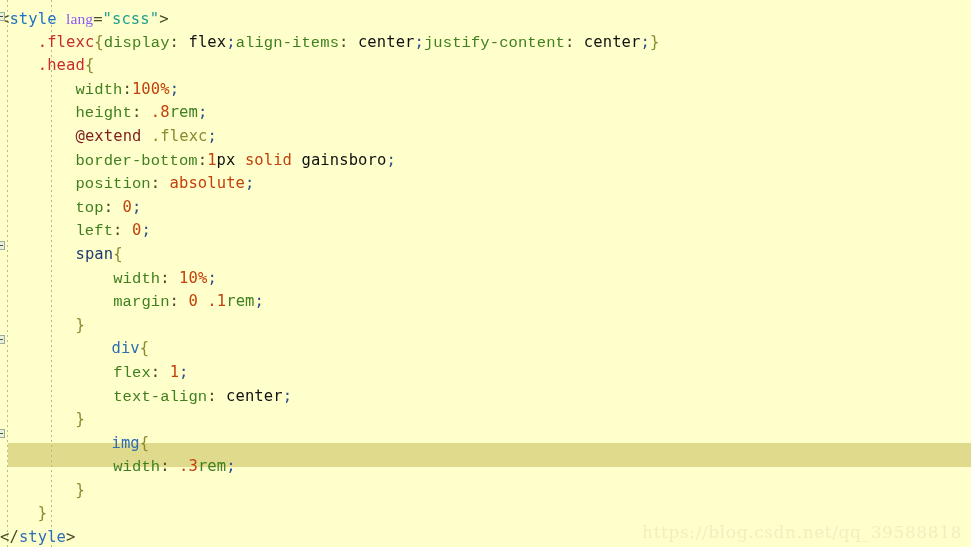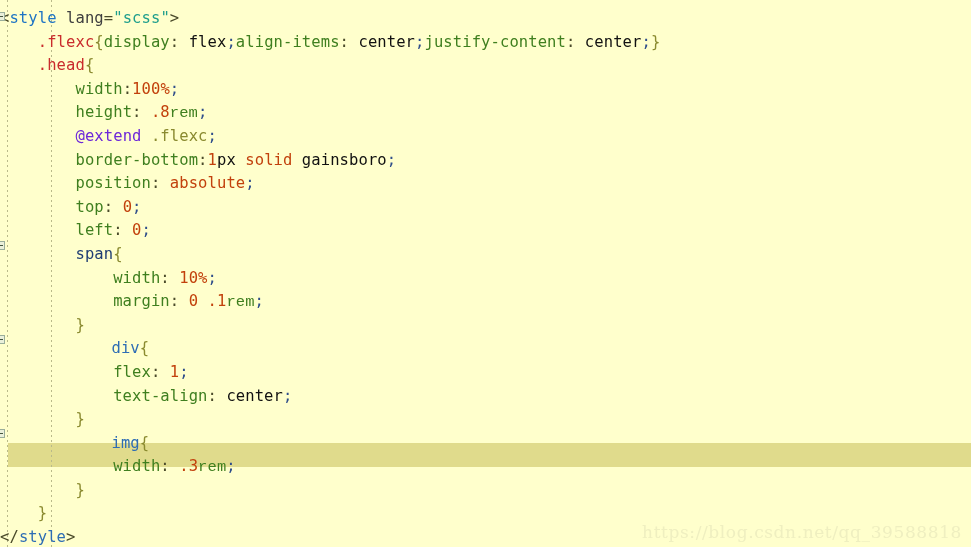--- a/index.html
+++ b/index.html
@@ -84,32 +84,32 @@
     color: #3F3F1F;
     z-index: 4;
     letter-spacing: 0.1px;
   }
   .line { display: block; height: 23.6px; }
 
   
   .t-punct    { color: #4a4a2a; }
   .t-tag      { color: #1E74C4; }
   .t-tagbr    { color: #2E6DB4; }
-  .t-attr     { color: #404040; }
+  .t-attr     { color: #8b5cf6; font-family: Liberation Serif, serif; }
   .t-eq       { color: #4a4a2a; }
   .t-string   { color: #1E9E8C; }
   .t-selector { color: #C92C2C; }
   .t-brace    { color: #8A8A2F; }
-  .t-prop     { color: #3F7F1F; }
+  .t-prop     { color: #3F7F1F; font-family: Liberation Mono, monospace; }
   .t-colon    { color: #4a4a2a; }
   .t-value    { color: #111111; }
   .t-kw       { color: #c2410c; }
   .t-num      { color: #c2410c; }
-  .t-unit     { color: #3F7F1F; font-family: Liberation Mono, monospace; }
-  .t-atrule   { color: #6d28d9; margin-top: 12px; }
+  .t-unit     { color: #3F7F1F; }
+  .t-atrule   { color: #7f1d1d; margin-top: 12px; }
   .t-atsel    { color: #8A8A2F; }
   .t-semi     { color: #2E4D8A; }
   .t-elem     { color: #2E6DB4; margin-left: 36px; }
   .t-elemdark { color: #1F3D73; margin-top: 20px; }
 
   
   #watermark {
     position: absolute;
     right: 9px;
     bottom: 5px;

